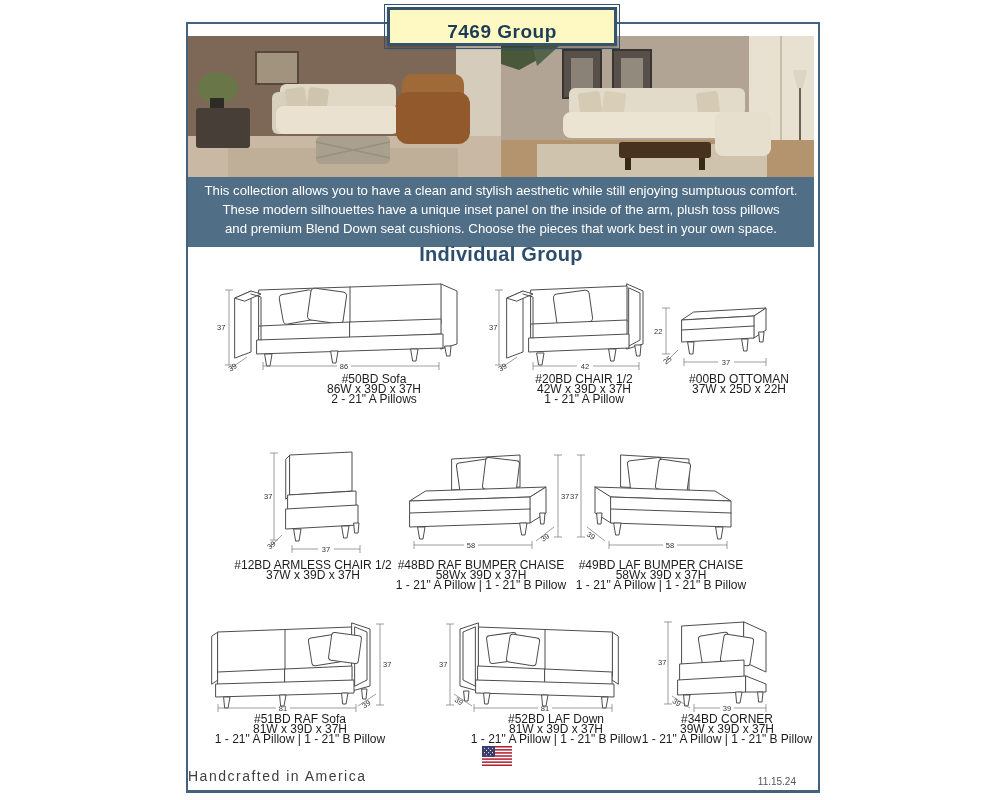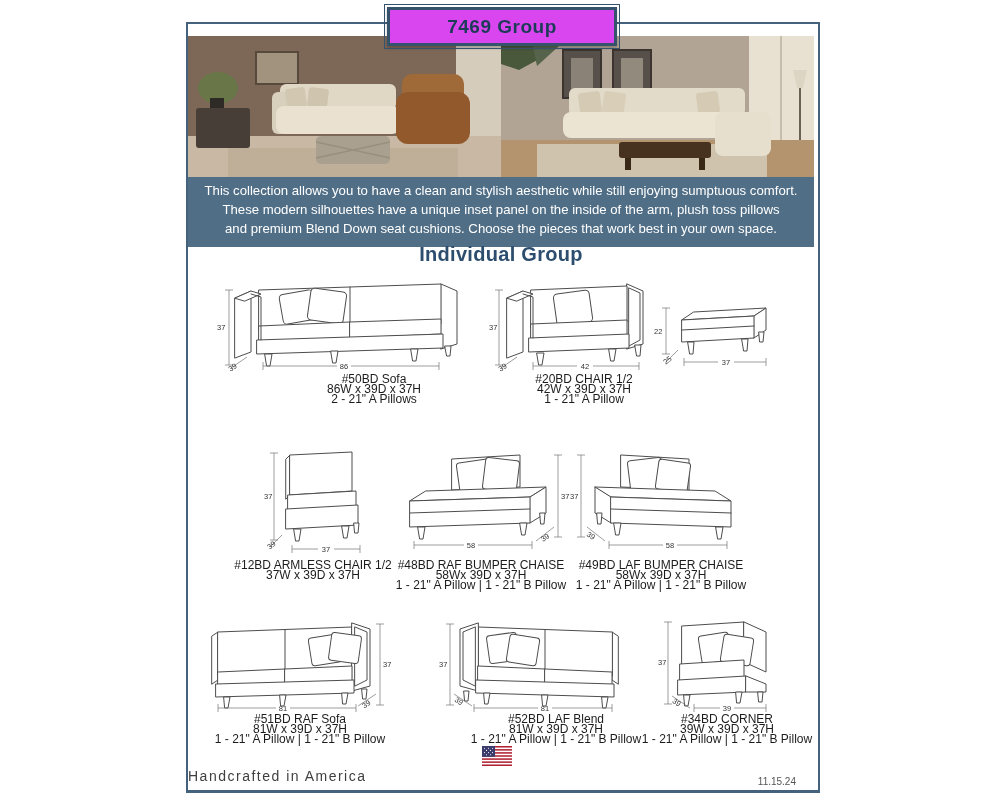--- a/index.html
+++ b/index.html
@@ -6,22 +6,22 @@
   body{
     width:1000px;height:800px;position:relative;background:#fff;
     font-family:"Liberation Sans",sans-serif;color:#222;overflow:hidden;
   }
   .frame{
     position:absolute;left:186px;top:22px;width:630px;height:766px;
     border:2px solid #44617d;border-bottom-width:3px;background:#fff;
   }
   .titlebox{
     position:absolute;left:387px;top:7px;width:224px;height:33px;
-    background:#d946ef;border:3px solid #35536d;outline:1px solid #35536d;outline-offset:2px;
-    display:flex;align-items:center;justify-content:center;z-index:5;
+    background:#fef9c3;border:3px solid #35536d;outline:1px solid #35536d;outline-offset:2px;
+    display:flex;align-items:flex-end;justify-content:center;z-index:5;
     box-shadow:0 2px 3px rgba(0,0,0,.25);
   }
   .titlebox span{font-size:19px;font-weight:bold;color:#1d3b57;letter-spacing:.5px;}
   .photos{position:absolute;left:0px;top:12px;width:626px;height:141px;display:flex;}
   .photos svg{display:block;}
   .band{
     position:absolute;left:0;top:153px;width:626px;height:70px;background:#506e86;
     color:#fff;text-align:center;font-size:13.2px;line-height:19px;padding-top:4px;box-sizing:border-box;
   }
   .secheading{
@@ -186,20 +186,25 @@
   <div class="plabel" style="left:91px;top:350px;">
     <div>#50BD Sofa</div>
     <div>86W x 39D x 37H</div>
     <div>2 - 21" A Pillows</div>
   </div>
   <div class="plabel" style="left:301px;top:350px;">
     <div>#20BD CHAIR 1/2</div>
     <div>42W x 39D x 37H</div>
     <div>1 - 21" A Pillow</div>
   </div>
+  <div class="plabel" style="left:456px;top:350px;">
+    <div>#00BD OTTOMAN</div>
+    <div>37W x 25D x 22H</div>
+    <div></div>
+  </div>
 
 
   <svg class="draw" style="left:76px;top:415px;" width="112" height="118" viewBox="0 0 112 118">
     <line class="d" x1="6" y1="14" x2="14" y2="14"></line>
       <line class="d" x1="6" y1="101" x2="14" y2="101"></line>
     <line class="d" x1="10" y1="14" x2="10" y2="101"></line>
     <text class="dt" x="0" y="60">37</text>
     <polygon class="o" points="22,20 26,16 26,56 22,60"></polygon>
     <polygon class="o" points="26,16 88,13 88,52 26,56"></polygon>
     <polygon class="o" points="24,56 92,52 92,68 24,72"></polygon>
@@ -359,21 +364,21 @@
       <line class="d" x1="108" y1="104" x2="108" y2="112"></line>
     <text class="dt" x="69" y="111" text-anchor="middle">39</text>
   </svg>
 
   <div class="plabel" style="left:17px;top:690px;">
     <div>#51BD RAF Sofa</div>
     <div>81W x 39D x 37H</div>
     <div>1 - 21" A Pillow | 1 - 21" B Pillow</div>
   </div>
   <div class="plabel" style="left:273px;top:690px;">
-    <div>#52BD LAF Blend</div>
+    <div>#52BD LAF Down</div>
     <div>81W x 39D x 37H</div>
     <div>1 - 21" A Pillow | 1 - 21" B Pillow</div>
   </div>
   <div class="plabel" style="left:444px;top:690px;">
     <div>#34BD CORNER</div>
     <div>39W x 39D x 37H</div>
     <div>1 - 21" A Pillow | 1 - 21" B Pillow</div>
   </div>
 
   <svg class="footer-flag" width="30" height="20" viewBox="0 0 30 20">

